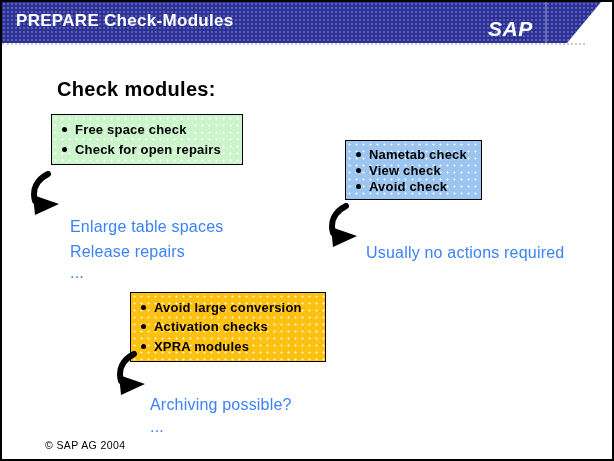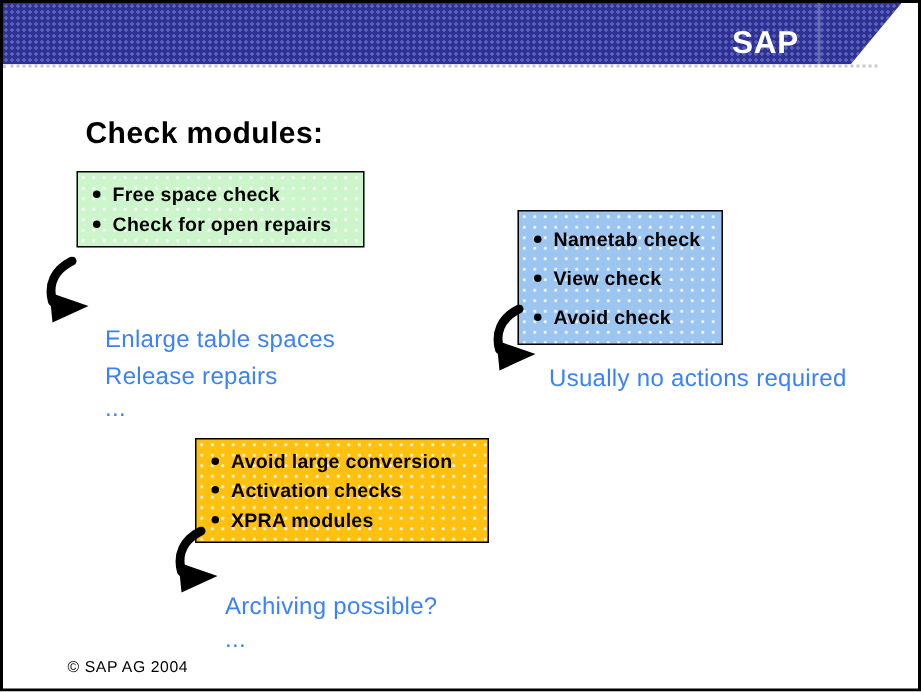--- a/index.html
+++ b/index.html
@@ -19,40 +19,40 @@
   .header-title {
     position:absolute; left:14px; top:9px; color:#fff;
     font-size:17px; font-weight:bold; letter-spacing:.3px; white-space:nowrap;
   }
   .logo-divider {
     position:absolute; left:543px; top:0; width:2px; height:41px;
     background:rgba(255,255,255,.28);
   }
   .sap-logo {
     position:absolute; left:486px; top:15px; color:#fff;
-    font-size:21px; font-weight:bold; letter-spacing:.5px;
+    font-size:21px; font-weight:bold; letter-spacing:.5px;font-style:italic;
   }
   .header-rule {
     position:absolute; top:41px; left:0; width:583px; height:0;
     border-top:2px dotted #c9c9c9;
   }
   
   .slide-heading {
     position:absolute; left:55px; top:76px;
     font-size:20px; font-weight:bold; letter-spacing:.3px;
   }
   
   .box {
     position:absolute; box-sizing:border-box; border:1px solid #000;
     padding:5px 8px; display:flex; flex-direction:column; justify-content:space-around;
     background-image:radial-gradient(rgba(255,255,255,.85) .8px, transparent 1.3px);
     background-size:7px 7px;
   }
   .box-green  { left:49px;  top:112px; width:192px; height:51px; background-color:#ccf5cc; }
-  .box-blue   { left:343px; top:138px; width:137px; height:90px; background-color:#9cc6f0; }
+  .box-blue   { left:343px; top:138px; width:137px; height:60px; background-color:#9cc6f0; }
   .box-orange { left:128px; top:290px; width:196px; height:70px; background-color:#ffc110; }
   .item { display:flex; align-items:center; gap:8px; font-weight:bold; font-size:13px; letter-spacing:.2px; white-space:nowrap; }
   .bullet { width:5px; height:5px; border-radius:50%; background:#000; flex:0 0 auto; margin-left:2px; }
   
   .note { position:absolute; font-size:16px; color:#3b82f6; letter-spacing:.2px; white-space:nowrap;margin-top:24px; }
   .n1a { left:68px;  top:192px; }
   .n1b { left:68px;  top:217px; }
   .n1c { left:68px;  top:238px; }
   .n2a { left:364px; top:218px; }
   .n3a { left:148px; top:370px; }
@@ -66,20 +66,21 @@
   .footer-copy { position:absolute; left:43px; top:437px; font-size:10.5px; letter-spacing:.4px; }
 </style>
 </head>
 <body>
 
 <div class="frame">
 
   <div class="header-bar">
     <div class="logo-divider"></div>
   </div>
+  <div class="header-title">PREPARE Check-Modules</div>
   <div class="sap-logo">SAP</div>
   <div class="header-rule"></div>
 
   <div class="slide-heading">Check modules:</div>
 
   <div class="box box-green">
     <div class="item">
       <span class="bullet"></span>
       <span>Free space check</span>
     </div>

